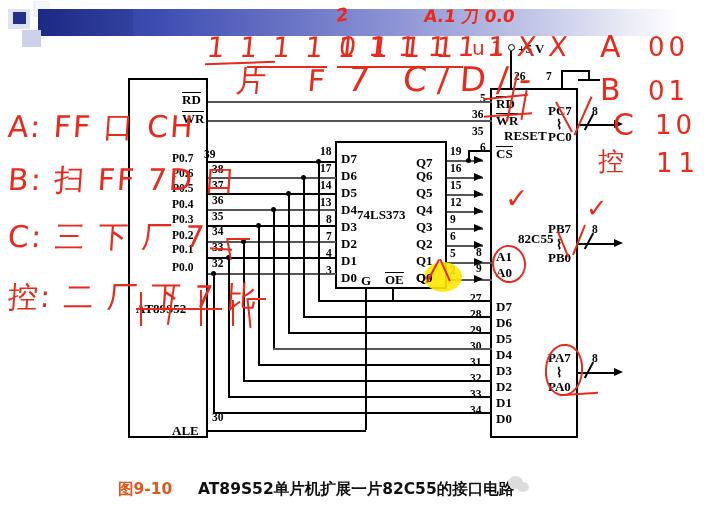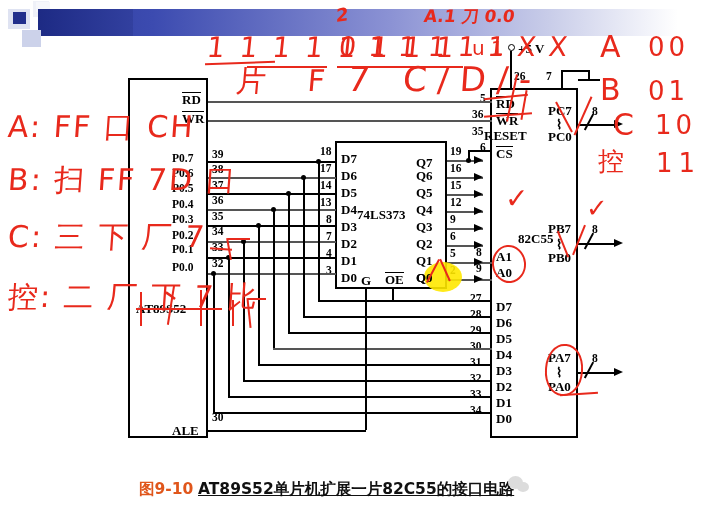--- a/index.html
+++ b/index.html
@@ -104,21 +104,21 @@
 
   <div class="lbl lbl-s" style="left:172px; top:153px;">P0.7</div>
   <div class="lbl lbl-s" style="left:172px; top:168px;">P0.6</div>
   <div class="lbl lbl-s" style="left:172px; top:183px;">P0.5</div>
   <div class="lbl lbl-s" style="left:172px; top:199px;">P0.4</div>
   <div class="lbl lbl-s" style="left:172px; top:214px;">P0.3</div>
   <div class="lbl lbl-s" style="left:172px; top:230px;">P0.2</div>
   <div class="lbl lbl-s" style="left:172px; top:244px;">P0.1</div>
   <div class="lbl lbl-s" style="left:172px; top:262px;">P0.0</div>
 
-  <div class="lbl lbl-s" style="left:212px; top:149px;">39</div>
+  <div class="lbl lbl-s" style="left:204px; top:149px;">39</div>
   <div class="lbl lbl-s" style="left:212px; top:164px;">38</div>
   <div class="lbl lbl-s" style="left:212px; top:180px;">37</div>
   <div class="lbl lbl-s" style="left:212px; top:195px;">36</div>
   <div class="lbl lbl-s" style="left:212px; top:211px;">35</div>
   <div class="lbl lbl-s" style="left:212px; top:226px;">34</div>
   <div class="lbl lbl-s" style="left:212px; top:242px;">33</div>
   <div class="lbl lbl-s" style="left:212px; top:258px;">32</div>
 
   <div class="lbl lbl-m" style="left:172px; top:424px;">ALE</div>
   <div class="lbl lbl-s" style="left:212px; top:412px;">30</div>
@@ -180,21 +180,21 @@
   <div class="w wh" style="left:561px; top:70px; width:28px;"></div>
   <div class="w wv" style="left:588px; top:70px; height:9px;"></div>
   <div class="w wh" style="left:578px; top:79px; width:22px; height:2.2px;"></div>
 
   <div class="lbl lbl-m" style="left:496px; top:96px;">
     <span class="ovl">RD</span>
   </div>
   <div class="lbl lbl-m" style="left:496px; top:113px;">
     <span class="ovl">WR</span>
   </div>
-  <div class="lbl lbl-m" style="left:484px; top:129px;">RESET</div>
+  <div class="lbl lbl-m" style="left:504px; top:129px;">RESET</div>
   <div class="lbl lbl-m" style="left:496px; top:146px;">
     <span class="ovl">CS</span>
   </div>
 
   <div class="lbl lbl-s" style="left:480px; top:93px;">5</div>
   <div class="lbl lbl-s" style="left:472px; top:109px;">36</div>
   <div class="lbl lbl-s" style="left:472px; top:126px;">35</div>
   <div class="lbl lbl-s" style="left:480px; top:142px;">6</div>
 
   <div class="lbl lbl-m" style="left:496px; top:250px;">A1</div>
@@ -374,21 +374,21 @@
   <div class="st" style="left:248px; top:298px; width:2.2px; height:30px; transform:rotate(-6deg);"></div>
   <div class="st" style="left:248px; top:298px; width:18px; height:2.2px;"></div>
 
   <div class="st" style="left:228px; top:238px; width:2.2px; height:22px; transform:rotate(-10deg);"></div>
   <div class="st" style="left:228px; top:238px; width:22px; height:2.2px;"></div>
   <div class="st" style="left:210px; top:248px; width:22px; height:2.2px; transform:rotate(4deg);"></div>
 
   <div class="st" style="left:432px; top:258px; width:2.2px; height:26px; transform:rotate(28deg); z-index:4;"></div>
   <div class="st" style="left:444px; top:258px; width:2.2px; height:24px; transform:rotate(-24deg); z-index:4;"></div>
 
-  <div class="cap cap-no" style="left:139px; top:479px;">图9-10</div>
-  <div class="cap cap-tx" style="left:198px; top:479px;text-decoration:underline;">AT89S52单片机扩展一片82C55的接口电路</div>
+  <div class="cap cap-no" style="left:118px; top:479px;">图9-10</div>
+  <div class="cap cap-tx" style="left:198px; top:479px;">AT89S52单片机扩展一片82C55的接口电路</div>
 
   <div class="wm-dots" style="left:508px; top:470px;">
     <span style="left:0px; top:6px; width:15px; height:13px;"></span>
     <span style="left:9px; top:12px; width:12px; height:10px;"></span>
   </div>
 
 </div>
 
 </body></html>

